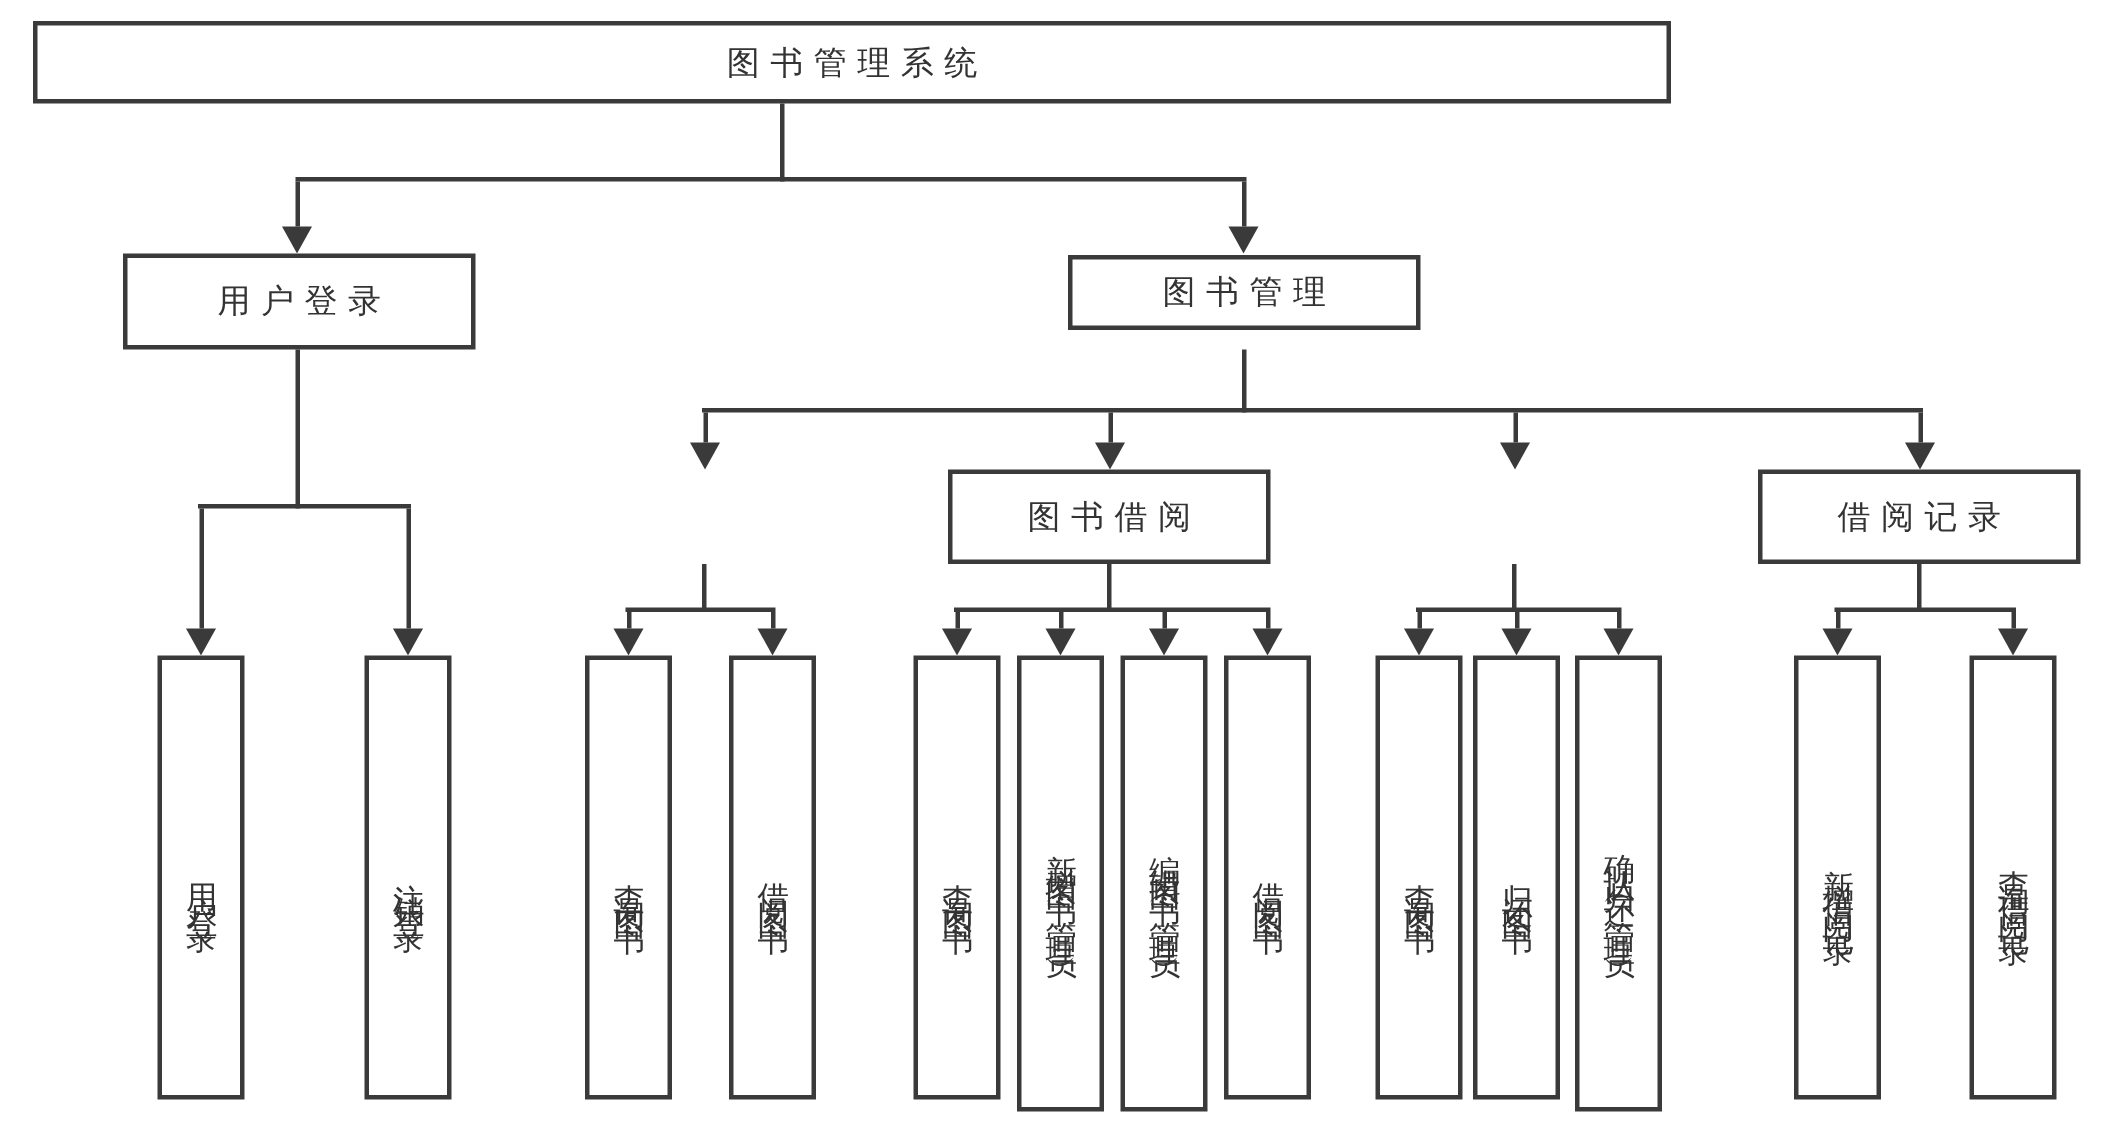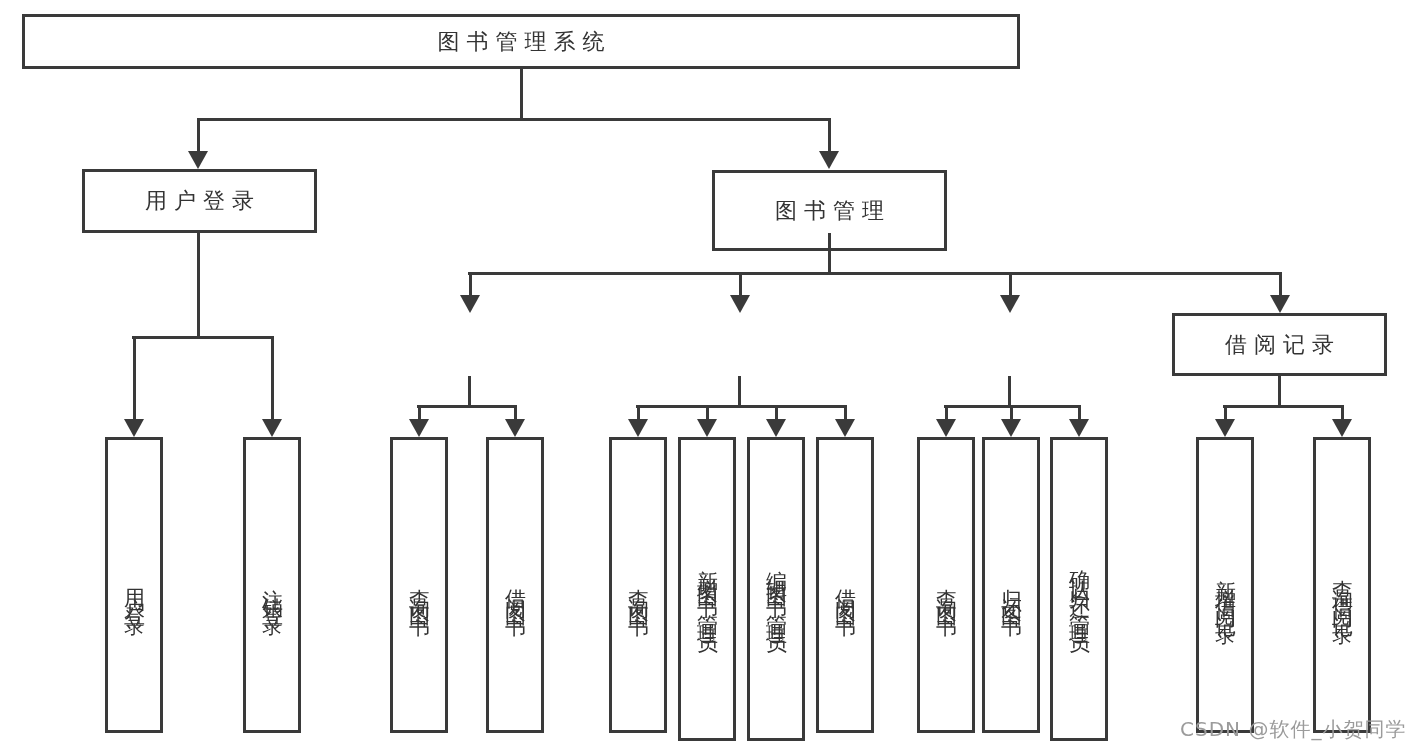--- a/index.html
+++ b/index.html
@@ -64,39 +64,39 @@
     font-size:20px;
     letter-spacing:1px;
     white-space:nowrap;
   }
 </style>
 </head>
 <body>
 
 <div class="canvas">
 
-  <div class="node h-node" style="left:22px;top:14px;width:998px;height:55px;">
+  <div class="node h-node" style="left:22px;top:14px;width:1092px;height:55px;">
     <span>图书管理系统</span>
   </div>
 
   <div class="line" style="left:520px;top:69px;width:3px;height:52px;"></div>
   <div class="line" style="left:197px;top:118px;width:634px;height:3px;"></div>
   <div class="arrow" style="left:188px;top:121px;height:48px;">
     <div class="stem"></div>
     <div class="head"></div>
   </div>
   <div class="arrow" style="left:819px;top:121px;height:48px;">
     <div class="stem"></div>
     <div class="head"></div>
   </div>
 
   <div class="node h-node" style="left:82px;top:169px;width:235px;height:64px;">
     <span>用户登录</span>
   </div>
-  <div class="node h-node" style="left:712px;top:170px;width:235px;height:81px;">
+  <div class="node h-node" style="left:712px;top:170px;width:235px;height:50px;">
     <span>图书管理</span>
   </div>
 
   <div class="line" style="left:197px;top:233px;width:3px;height:106px;"></div>
   <div class="line" style="left:132px;top:336px;width:142px;height:3px;"></div>
   <div class="arrow" style="left:124px;top:339px;height:98px;">
     <div class="stem"></div>
     <div class="head"></div>
   </div>
   <div class="arrow" style="left:262px;top:339px;height:98px;">
@@ -116,20 +116,23 @@
   </div>
   <div class="arrow" style="left:1000px;top:275px;height:38px;">
     <div class="stem"></div>
     <div class="head"></div>
   </div>
   <div class="arrow" style="left:1270px;top:275px;height:38px;">
     <div class="stem"></div>
     <div class="head"></div>
   </div>
 
+  <div class="node h-node" style="left:632px;top:313px;width:215px;height:63px;">
+    <span>图书借阅</span>
+  </div>
   <div class="node h-node" style="left:1172px;top:313px;width:215px;height:63px;">
     <span>借阅记录</span>
   </div>
 
   <div class="line" style="left:468px;top:376px;width:3px;height:32px;"></div>
   <div class="line" style="left:417px;top:405px;width:100px;height:3px;"></div>
   <div class="arrow" style="left:409px;top:408px;height:29px;">
     <div class="stem"></div>
     <div class="head"></div>
   </div>
@@ -220,15 +223,14 @@
     <span>确认归还（管理员）</span>
   </div>
 
   <div class="node v-node" style="left:1196px;top:437px;width:58px;height:296px;">
     <span>新增借阅记录</span>
   </div>
   <div class="node v-node" style="left:1313px;top:437px;width:58px;height:296px;">
     <span>查询借阅记录</span>
   </div>
 
-  <div class="watermark">CSDN @软件_小贺同学</div>
 
 </div>
 
 </body></html>

